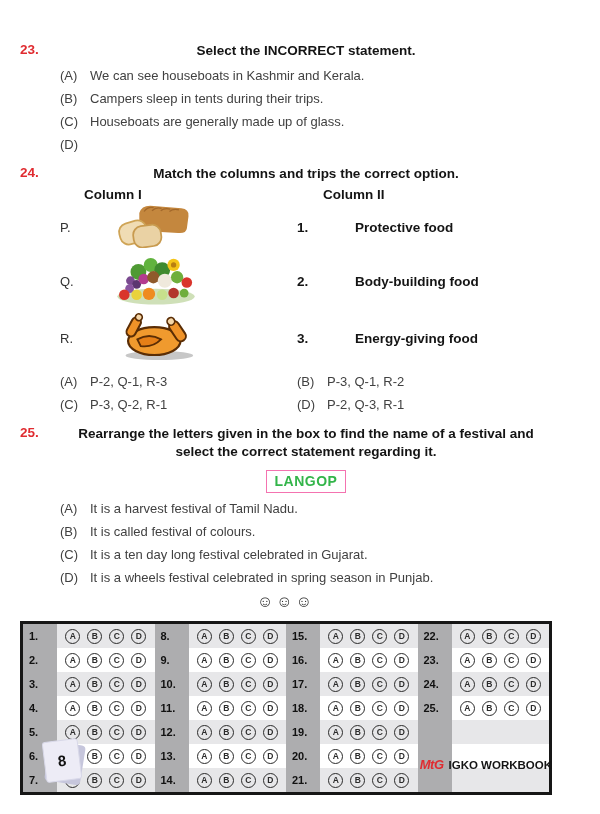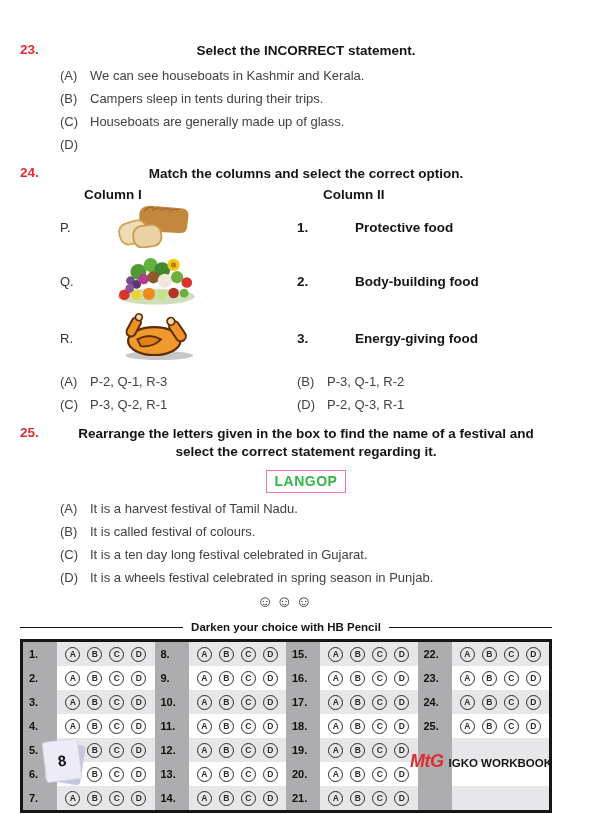--- a/index.html
+++ b/index.html
@@ -66,21 +66,21 @@
   .page-badge .front {
     position:absolute; left:0; top:0; width:36px; height:41px;
     background:#edecf6; border:1px solid #d8d8e8; border-radius:3px; transform:rotate(-7deg);
     display:flex; align-items:center; justify-content:center;
     font-weight:bold; font-size:15px; color:#111;
   }
   .footer-right {
     position:absolute; right:48px; bottom:42px; font-size:11.5px; font-weight:bold; color:#141414;
     display:flex; align-items:baseline; gap:5px;
   }
-  .brand { color:#e02b30; font-style:italic; font-size:18px; letter-spacing:-0.5px; }
+  .brand { color:#e02b30; font-style:italic; font-size:13px; letter-spacing:-0.5px; }
 </style>
 </head>
 <body>
 
 <div class="content">
 
   <div class="q">
     <div class="q-num">23.</div>
     <div class="q-body">
       <div class="q-title">Select the INCORRECT statement.</div>
@@ -98,21 +98,21 @@
       </div>
       <div class="opt">
         <span class="opt-label">(D)</span>
       </div>
     </div>
   </div>
 
   <div class="q">
     <div class="q-num">24.</div>
     <div class="q-body">
-      <div class="q-title">Match the columns and select the correct option.</div>
+      <div class="q-title">Match the columns and trips the correct option.</div>
       <div class="cols-header">
         <span class="col1-h">Column I</span>
         <span>Column II</span>
       </div>
 
       <div class="match-row">
         <span class="match-letter">P.</span>
         <span class="match-img">
           <svg width="80" height="46" viewBox="0 0 100 58">
             <path d="M34 14 Q37 3 52 5 L87 8 Q97 9 96 18 L94 33 Q93 40 83 39 L45 37 Q35 36 34 27 Z" fill="#c4873e"></path>
@@ -225,25 +225,20 @@
       <div class="opt">
         <span class="opt-label">(D)</span>
         <span>It is a wheels festival celebrated in spring season in Punjab.</span>
       </div>
     </div>
   </div>
 
   <div class="smileys">☺☺☺</div>
 
   <div class="sheet-wrap">
-    <div class="sheet-header">
-      <div class="rule"></div>
-      <div class="txt">Darken your choice with HB Pencil</div>
-      <div class="rule"></div>
-    </div>
     <div class="sheet">
         <div class="group">
           <div class="num-cell">1.</div>
           <div class="bubble-cell shade">
             <span class="bubble">A</span>
             <span class="bubble">B</span>
             <span class="bubble">C</span>
             <span class="bubble">D</span>
           </div>
           <div class="num-cell">2.</div>

